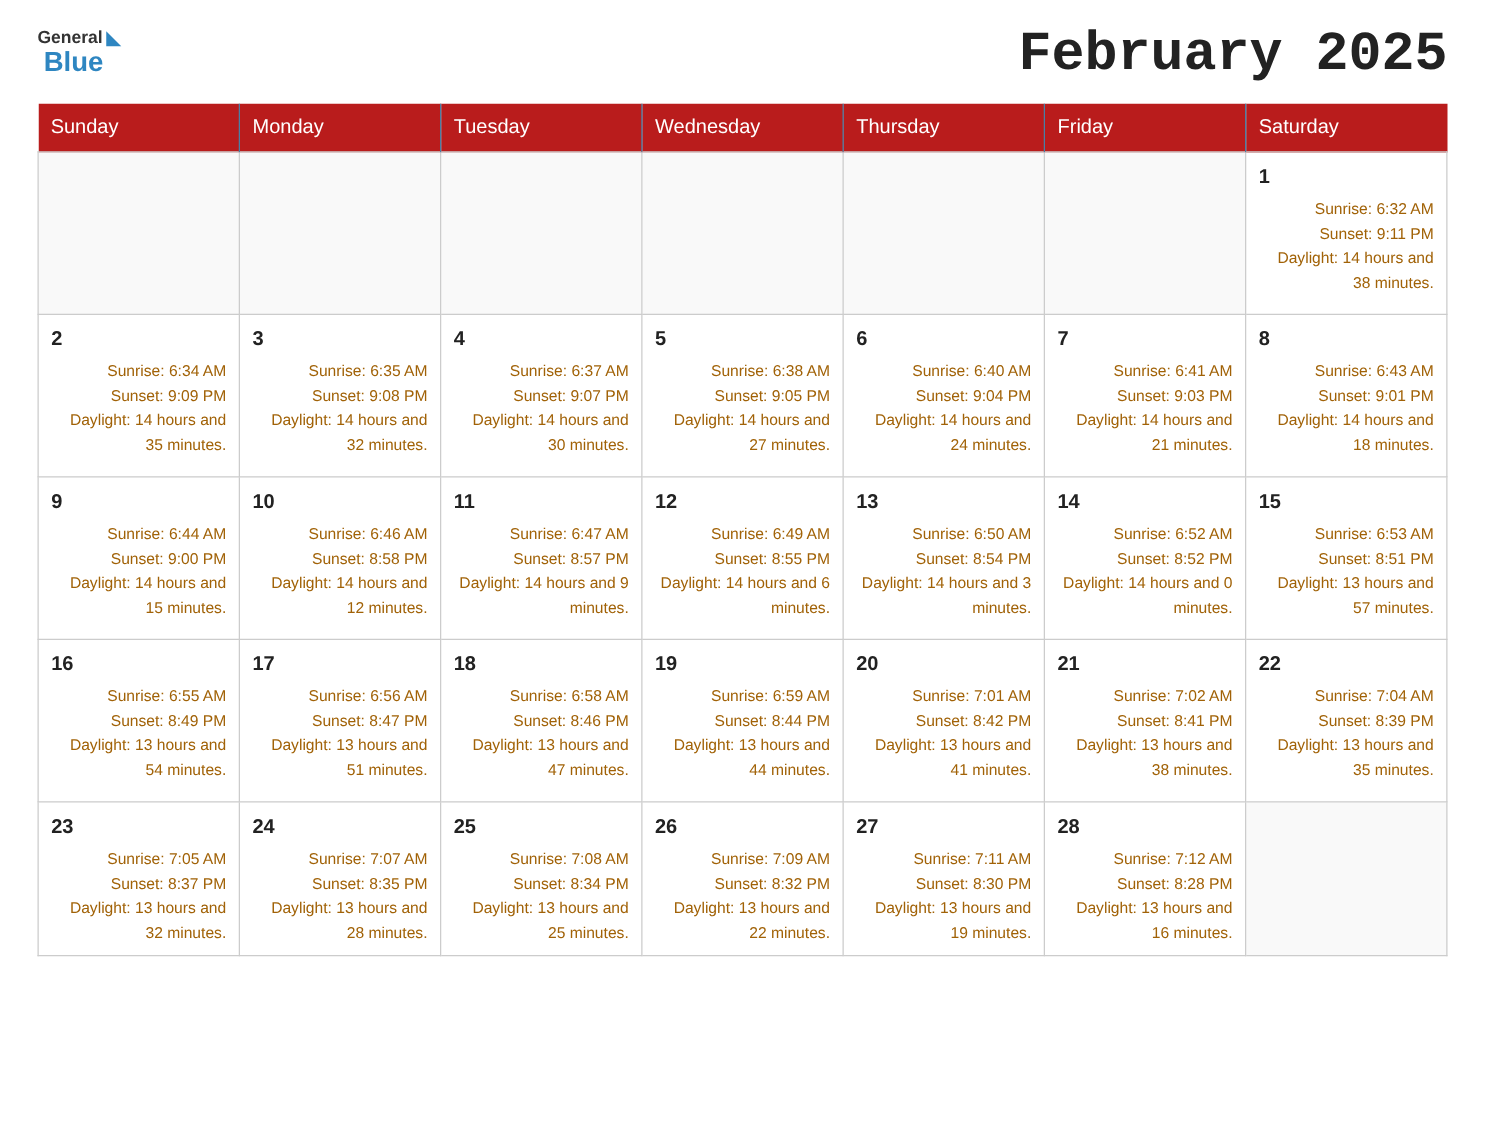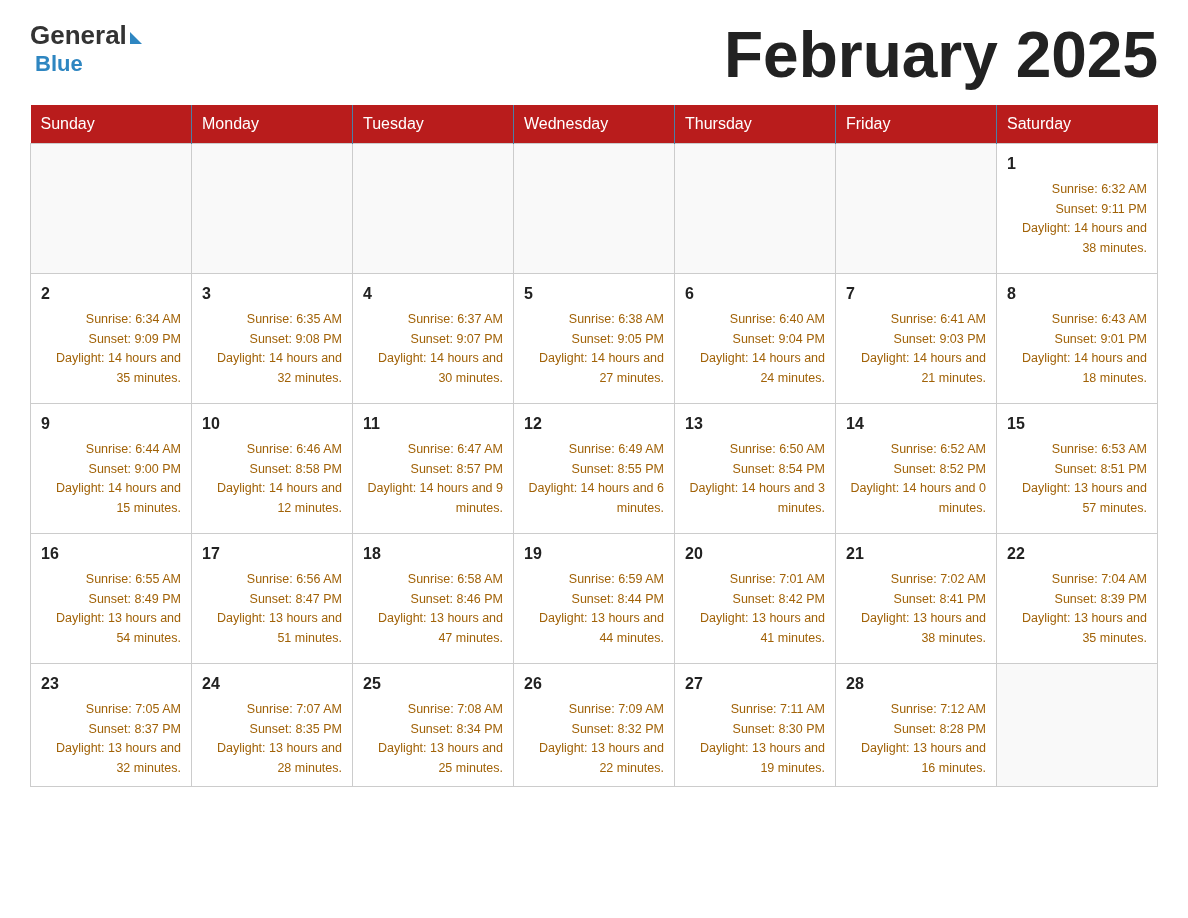--- a/index.html
+++ b/index.html
@@ -19,41 +19,42 @@
     .logo {
       display: flex;
       flex-direction: column;
       align-items: flex-start;
     }
     .logo-top {
       display: flex;
       align-items: center;
     }
     .logo-general {
-      font-size: 26px;
+      font-size: 14px;
       font-weight: bold;
       color: #333;
     }
     .logo-arrow {
       width: 0;
       height: 0;
       border-left: 12px solid #2e86c1;
       border-top: 12px solid transparent;
       border-bottom: 0px solid transparent;
       margin-left: 3px;
       margin-top: 5px;
     }
     .title-section {
       text-align: right;
     }
     .month-title {
-      font-size: 64px;
+      font-size: 44px;
       font-weight: bold;
       color: #222;
       line-height: 1.1;
+      font-family: Liberation Mono, monospace;
     }
     .location {
       font-size: 20px;
       color: #444;
       margin-top: 4px;
     }
     .calendar {
       width: 100%;
       border-collapse: collapse;
       margin-top: 15px;

